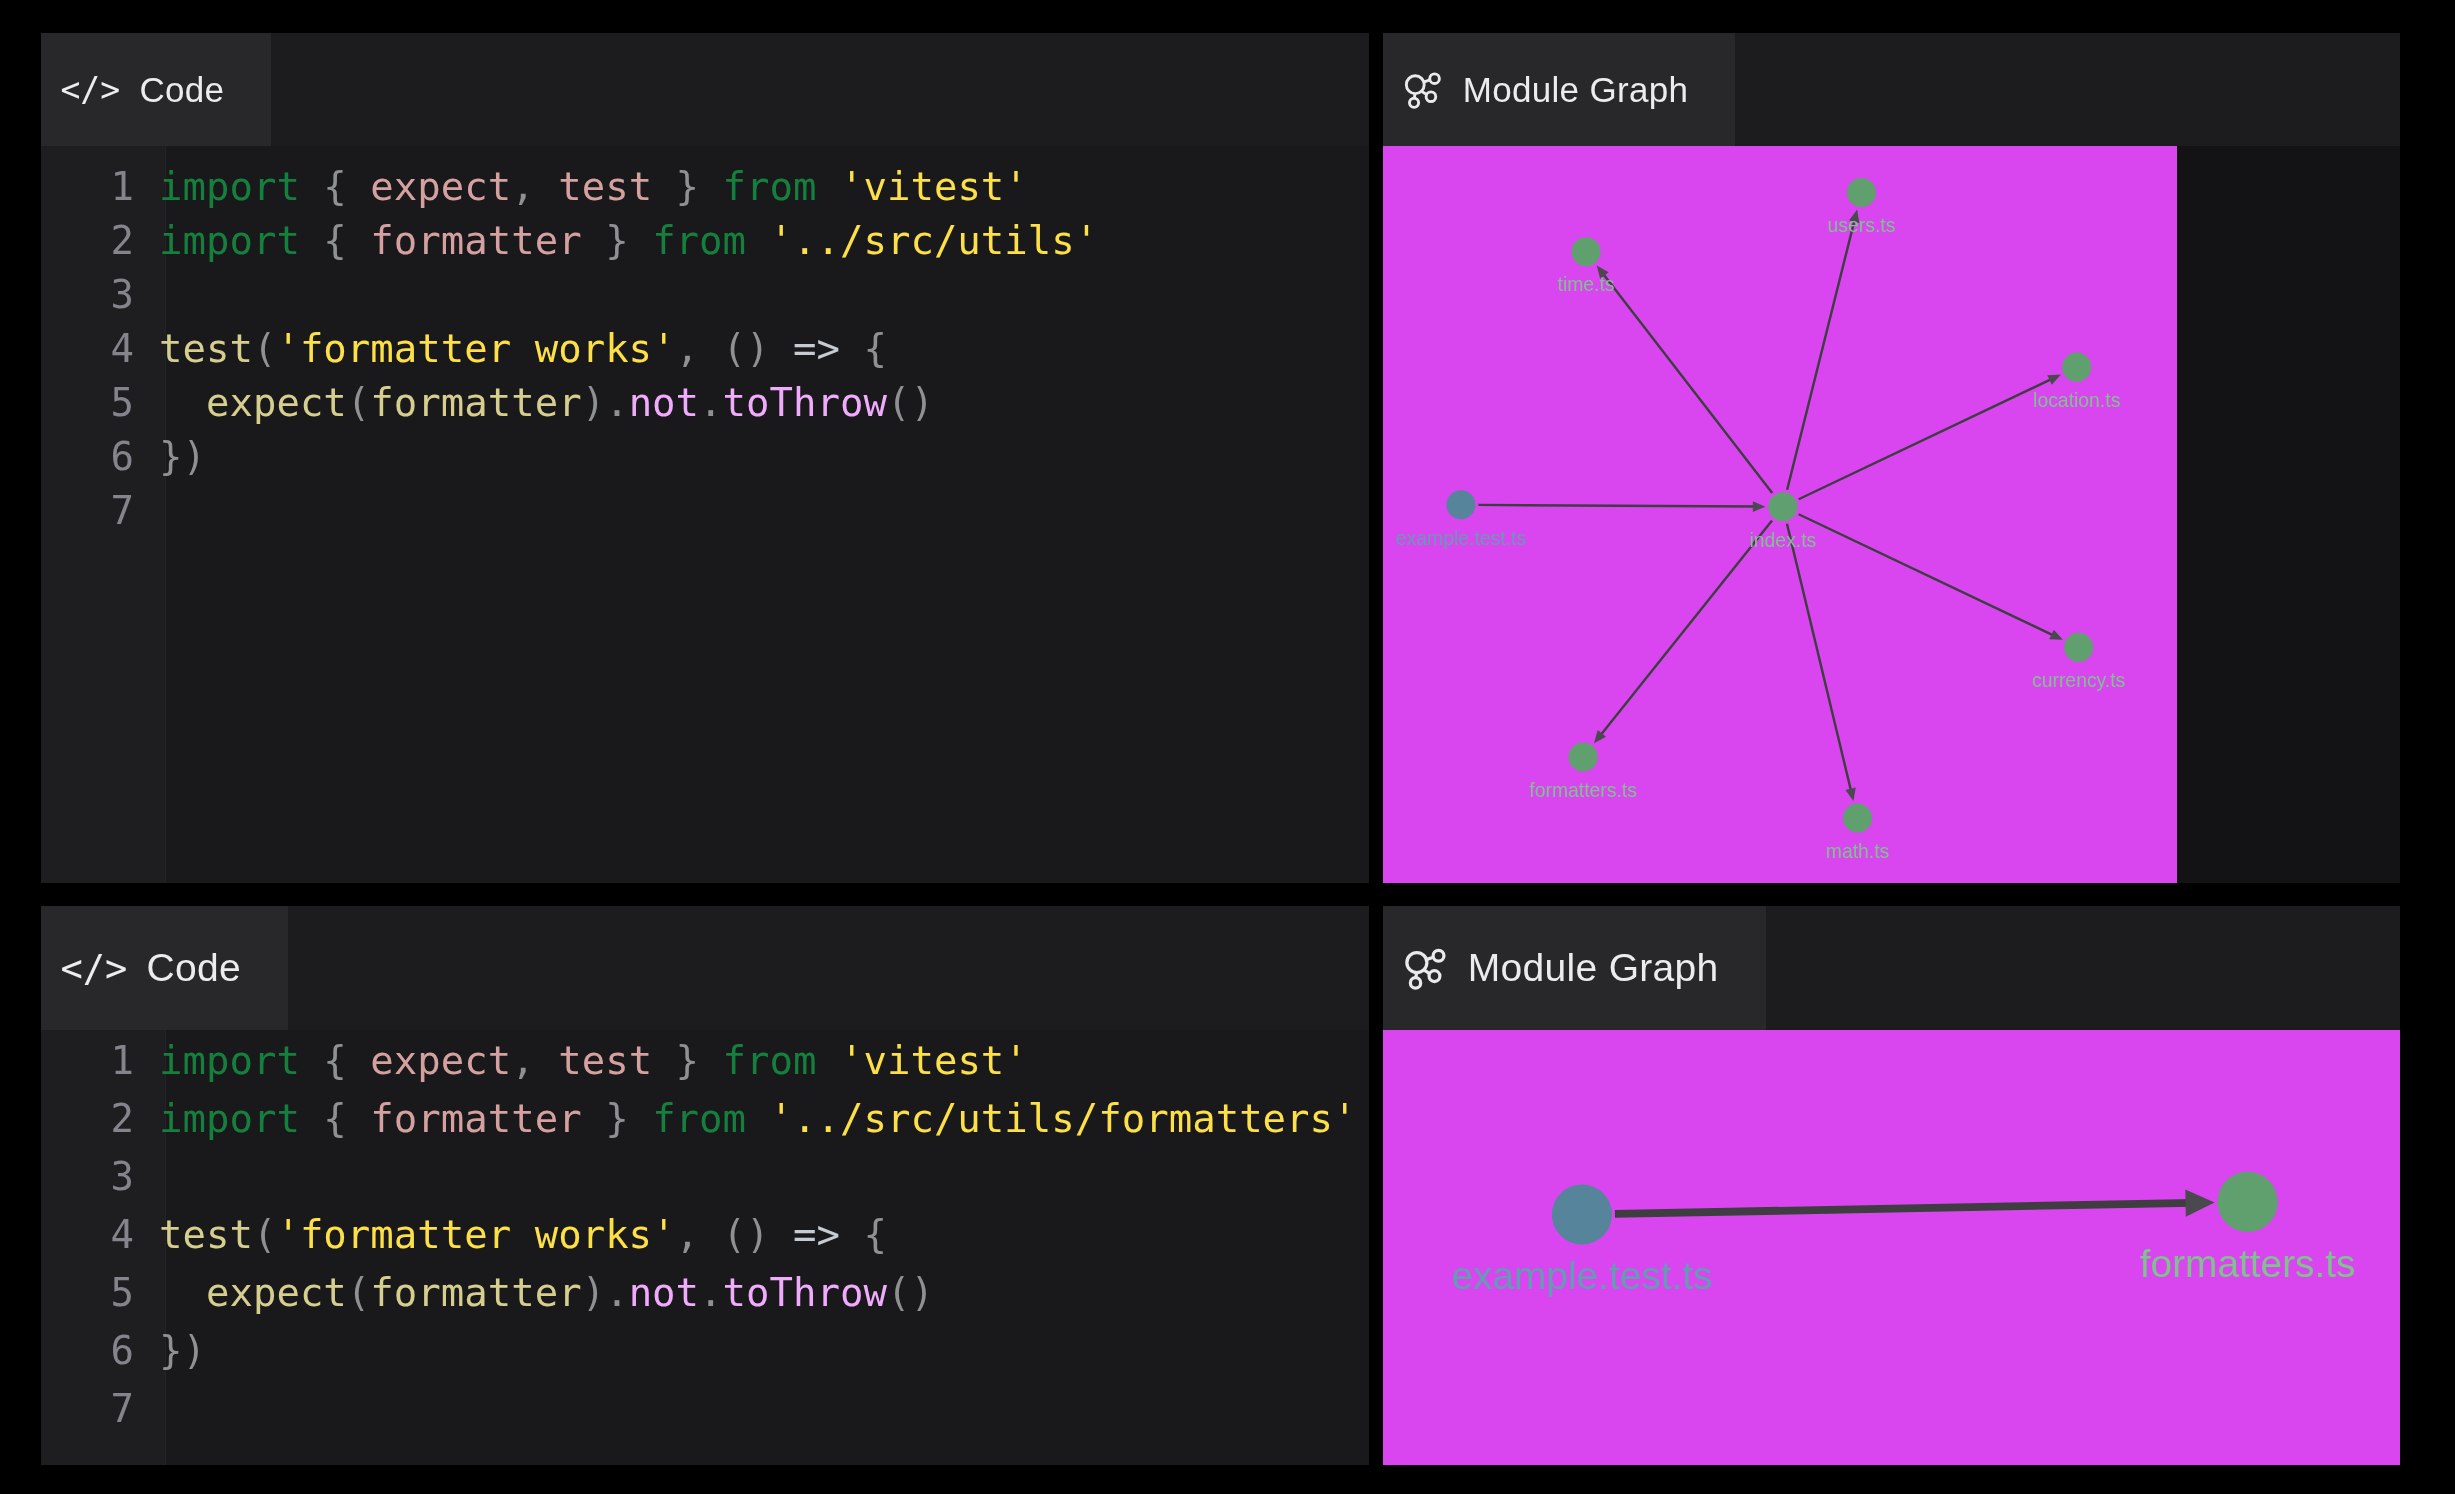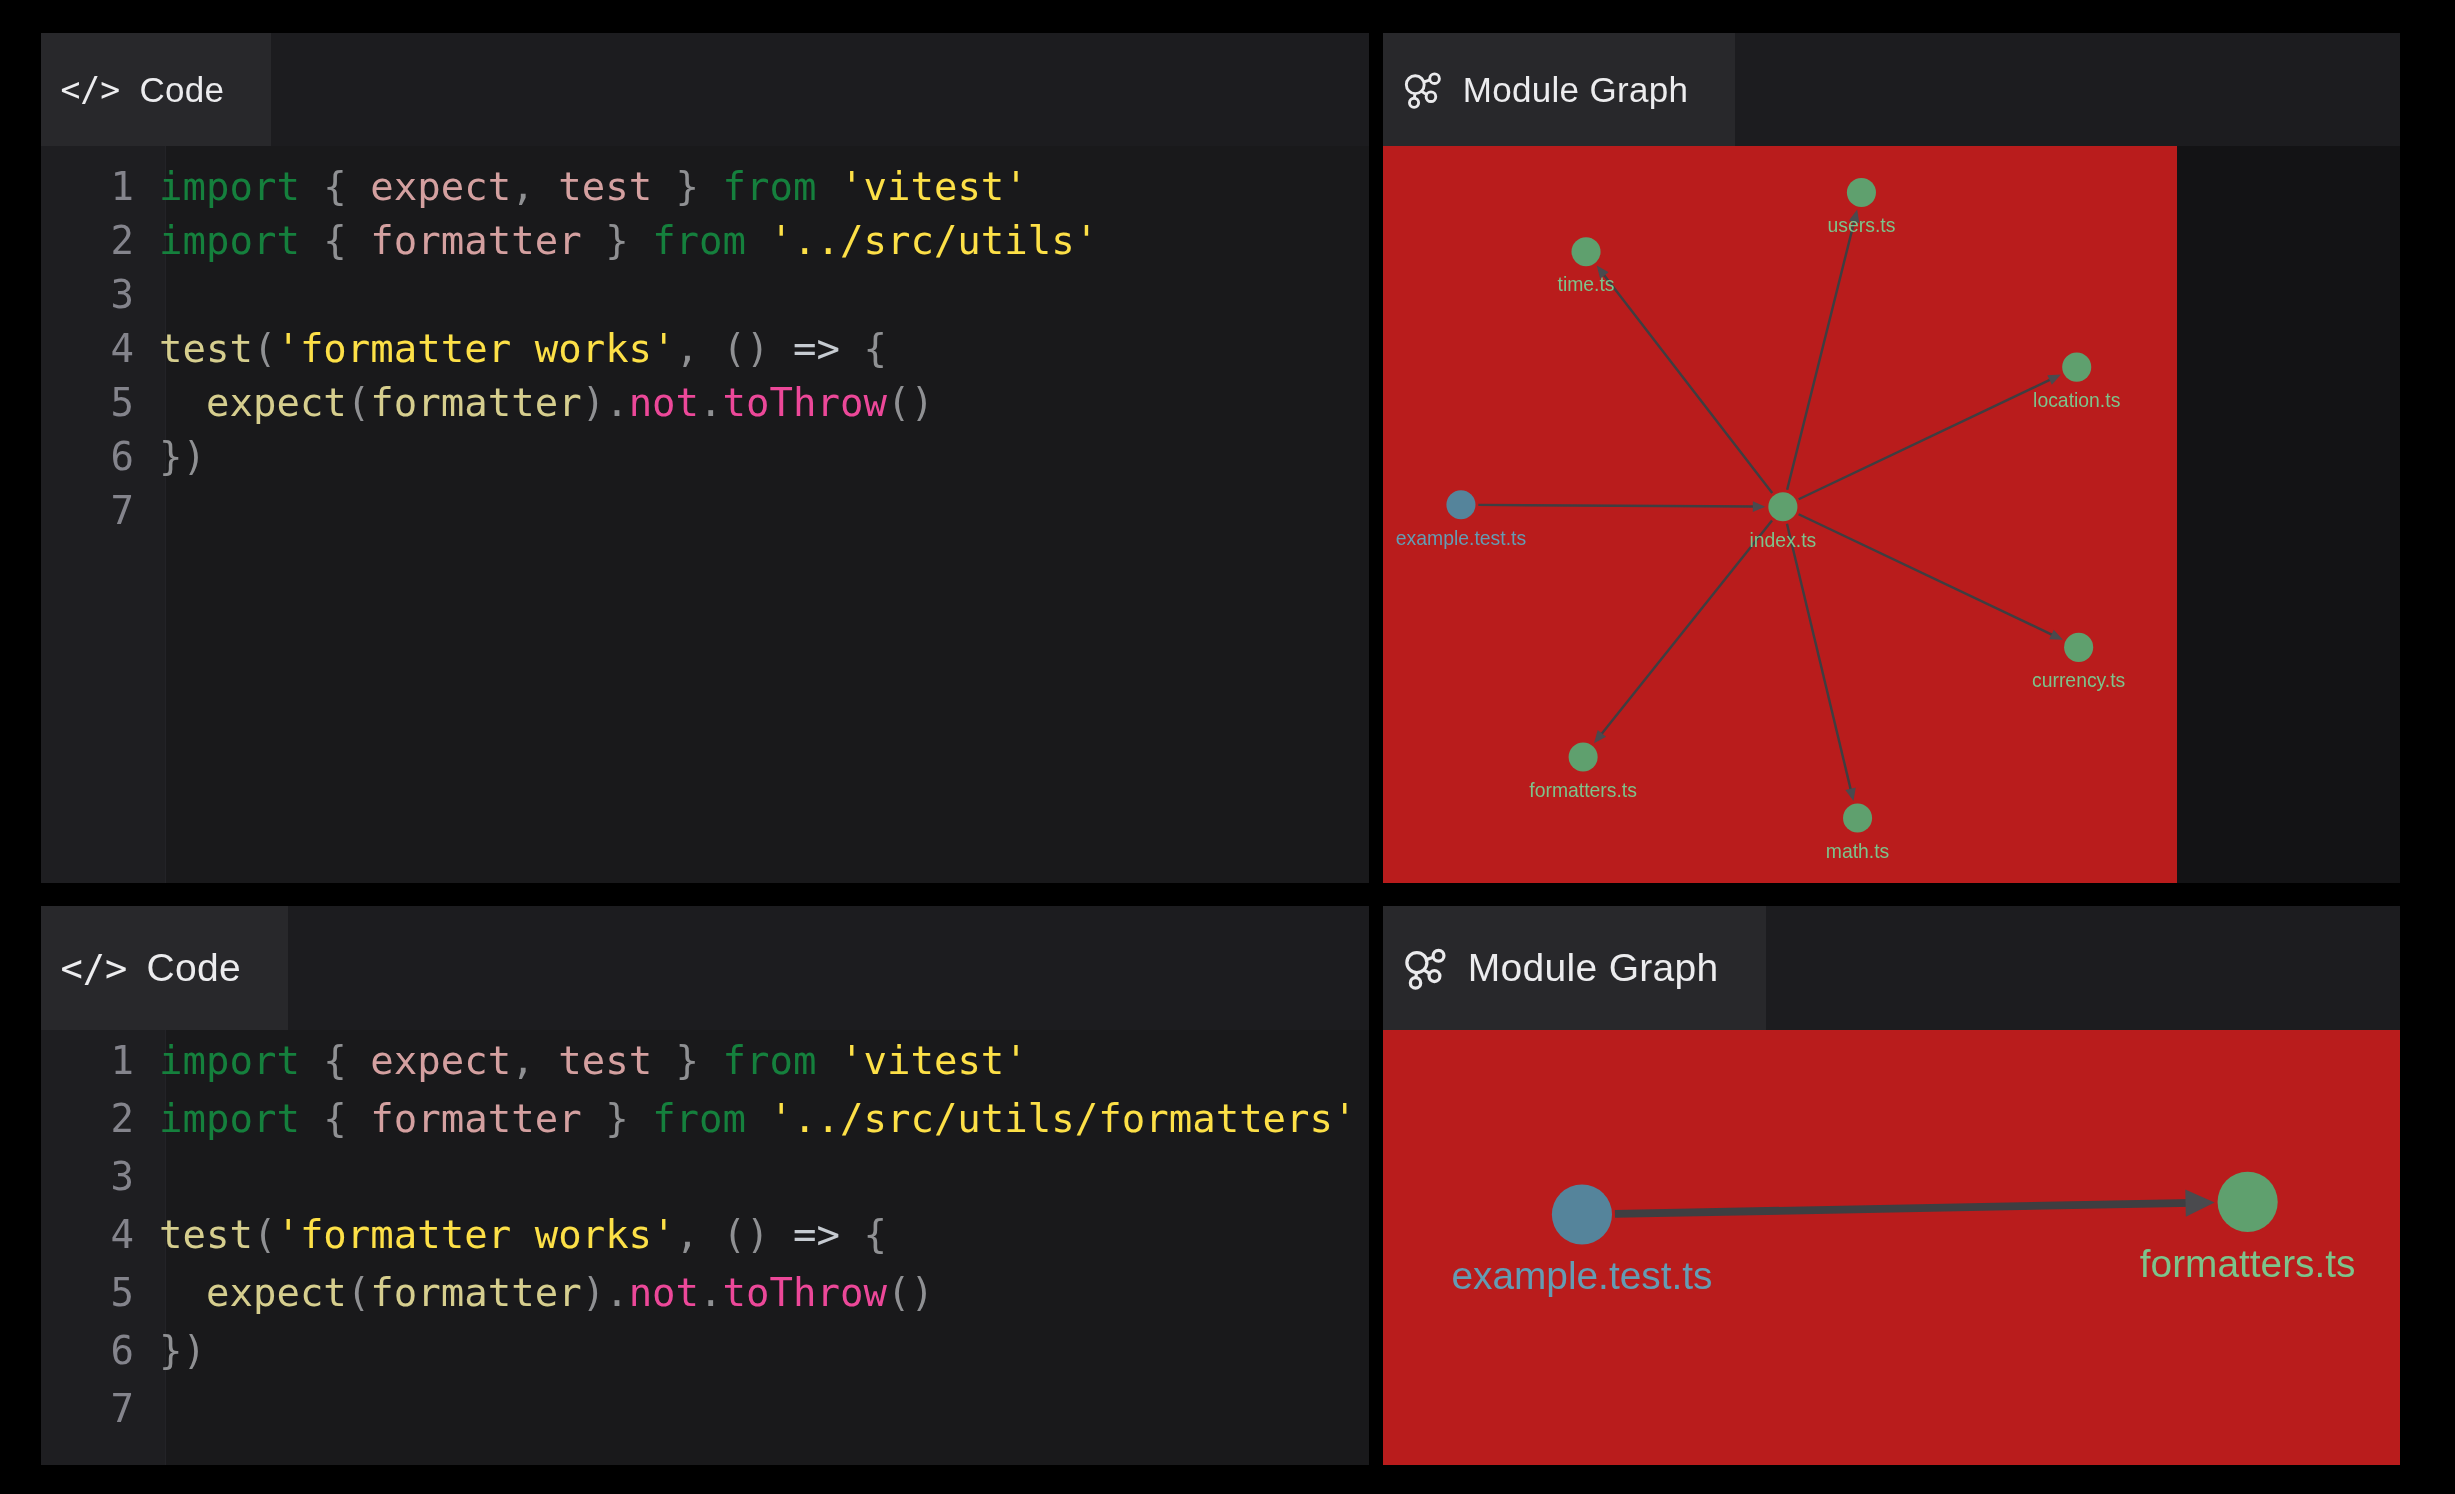--- a/index.html
+++ b/index.html
@@ -28,24 +28,24 @@
   .code-body{position:absolute;left:0;right:0;bottom:0;background:#19191b;
              font-family:"DejaVu Sans Mono",monospace;font-size:39px;overflow:hidden;}
   .row1 .code-body{top:113px;line-height:54px;padding-top:13.6px;}
   .row2 .code-body{top:124px;line-height:58px;padding-top:1.9px;}
   .code-body::before{content:"";position:absolute;left:0;top:0;bottom:0;width:124px;
              background:#1e1e21;border-right:1.9px solid #232327;}
   .code-line{display:flex;white-space:pre;position:relative;}
   .ln{flex:none;width:93px;text-align:right;color:#84848c;}
   .lt{padding-left:25px;color:#cfcfd2;}
   .tk-kw{color:#15803d;}  .tk-ident{color:#d4a0a0;} .tk-str{color:#fde047;}
-  .tk-func{color:#d6ce8e;}.tk-punct{color:#8f9093;} .tk-method{color:#ec4899;}
+  .tk-func{color:#d6ce8e;}.tk-punct{color:#8f9093;} .tk-method{color:#f0abfc;}
   .tk-arrow{color:#c6cbd1;}.tk-plain{color:#cfcfd2;}
   
-  .graph-body{position:absolute;left:0;right:0;bottom:0;background:#b91c1c;}
+  .graph-body{position:absolute;left:0;right:0;bottom:0;background:#d946ef;}
   .row1 .graph-body{top:113px;}
   .row2 .graph-body{top:124px;}
   .canvas-strip{position:absolute;right:0;top:0;bottom:0;width:223px;background:#131315;}
   .graph-body svg{position:absolute;left:0;top:0;}
   .graph-node-label{font-family:"Liberation Sans",sans-serif;}
 </style>
 </head>
 <body>
 
 <div class="stage">

